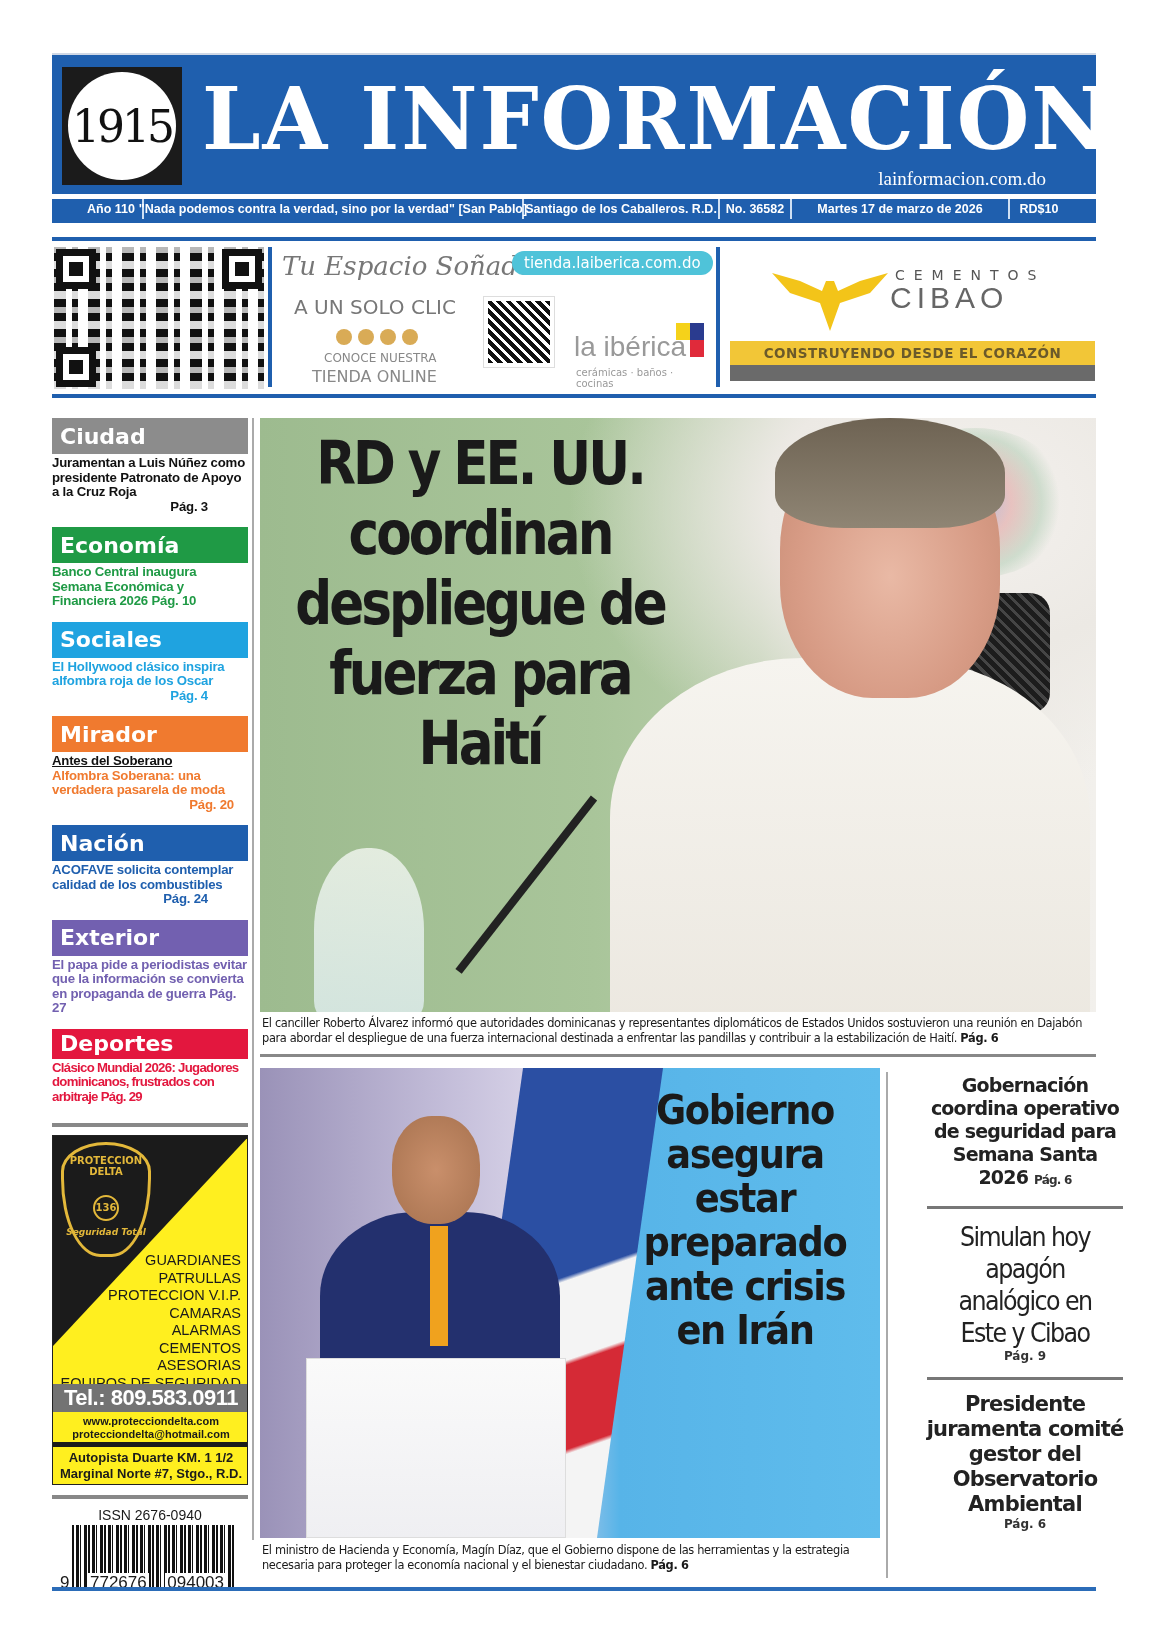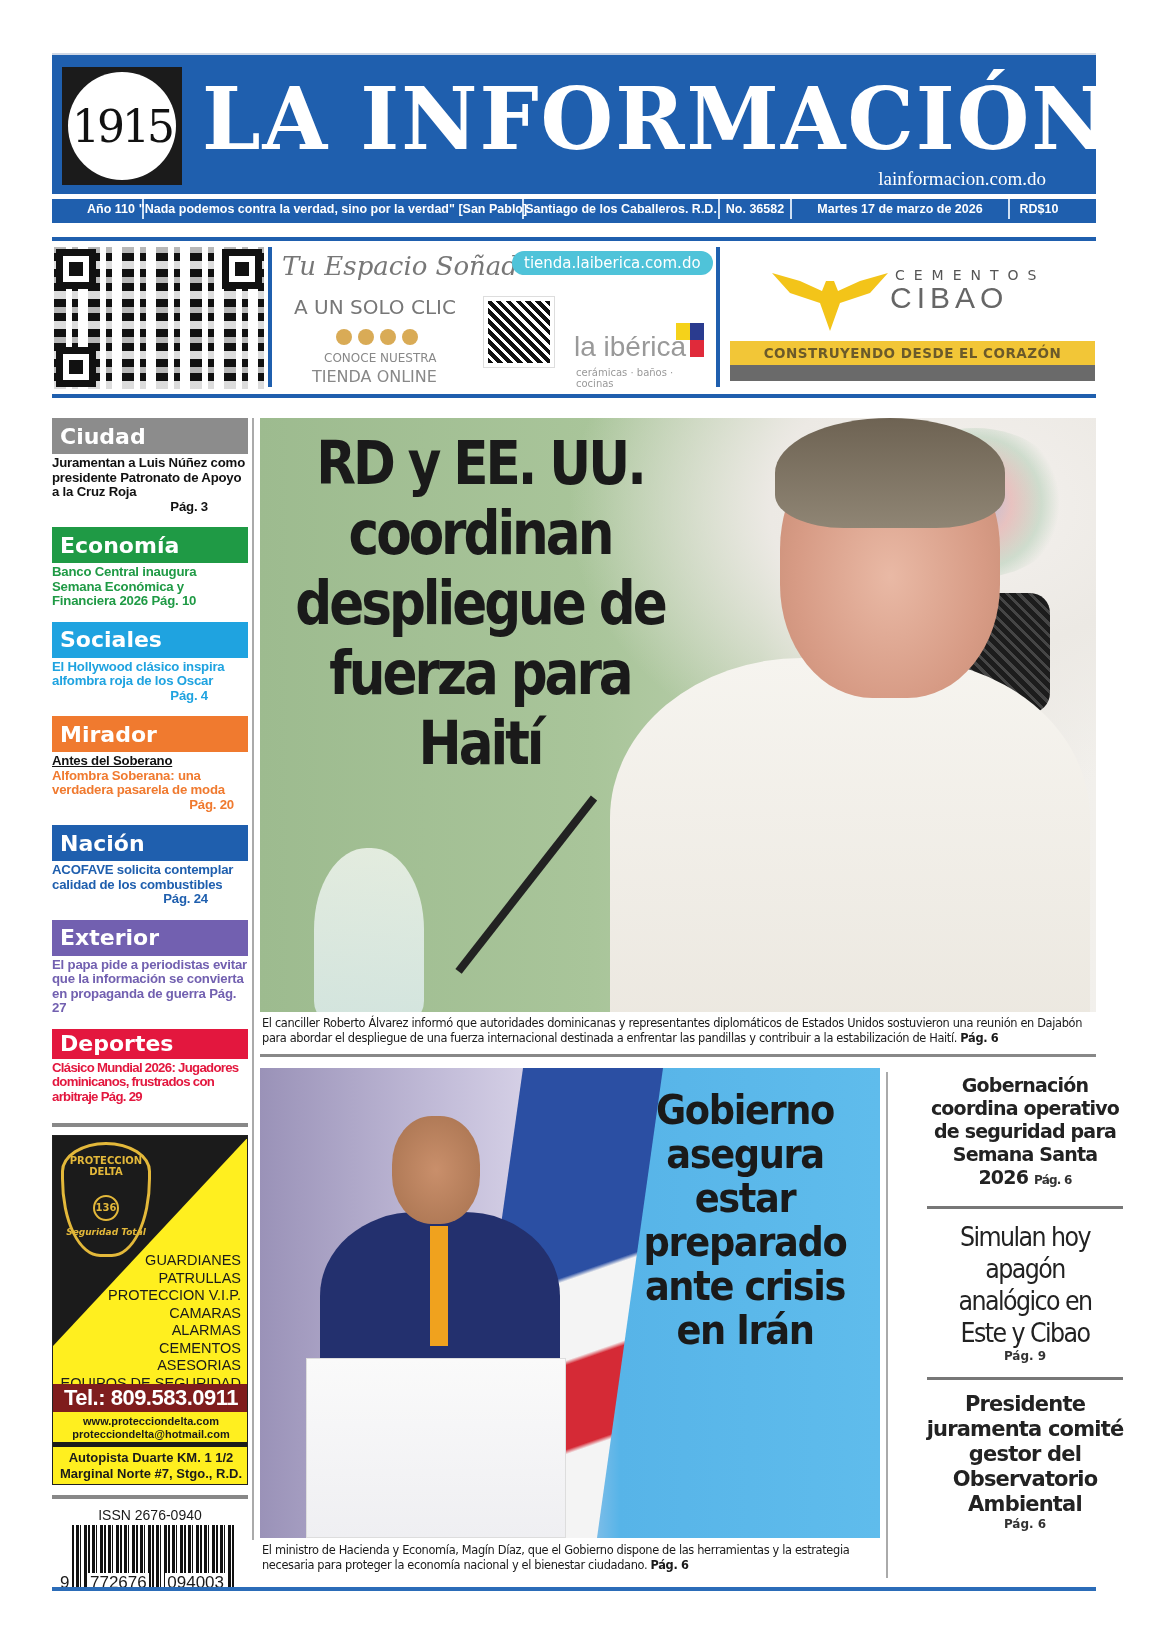--- a/index.html
+++ b/index.html
@@ -57,21 +57,21 @@
   .sec-body .pg.inline { display: inline; padding: 0; }
   .sec-body .kicker { color: #111; text-decoration: underline; display: block; }
   .thin-rule { height: 4px; background: #888; margin: 6px 0 8px; }
 
   .delta { position: relative; width: 196px; height: 350px; background: #ffef1f; overflow: hidden; border: 1px solid #222; }
   .delta-tri { position: absolute; left: 0; top: 0; width: 0; height: 0; border-top: 210px solid #1b1b1b; border-right: 196px solid transparent; }
   .delta-shield { position: absolute; left: 8px; top: 6px; width: 90px; height: 115px; background: #1b1b1b; border: 3px solid #e3b83a; border-radius: 46px 46px 40px 40px / 30px 30px 80px 80px; color: #e3b83a; text-align: center; font-weight: bold; font-size: 10px; padding-top: 10px; }
   .delta-shield .num { display: inline-block; margin-top: 18px; width: 26px; height: 26px; border-radius: 50%; border: 2px solid #e3b83a; line-height: 22px; font-size: 10px; }
   .delta-shield .seg { display: block; font-style: italic; font-size: 9px; margin-top: 6px; }
   .delta-list { position: absolute; right: 6px; top: 104px; text-align: right; font-family: "Liberation Sans", sans-serif; font-size: 14.5px; line-height: 17.5px; color: #1b1b1b; margin-top: 12px; }
-  .delta-tel { position: absolute; left: 0; top: 248px; width: 196px; height: 28px; background: #7f1d1d; color: #fff; font-family: "Liberation Sans", sans-serif; font-weight: bold; font-size: 22px; display: flex; align-items: center; justify-content: center; letter-spacing: -0.5px; }
+  .delta-tel { position: absolute; left: 0; top: 248px; width: 196px; height: 28px; background: #737373; color: #fff; font-family: "Liberation Sans", sans-serif; font-weight: bold; font-size: 22px; display: flex; align-items: center; justify-content: center; letter-spacing: -0.5px; }
   .delta-web { position: absolute; left: 0; top: 279px; width: 196px; text-align: center; font-family: "Liberation Sans", sans-serif; font-weight: bold; font-size: 11px; line-height: 13px; color: #1b1b1b; }
   .delta-bar { position: absolute; left: 0; top: 306px; width: 196px; height: 5px; background: #1b1b1b; }
   .delta-addr { position: absolute; left: 0; top: 314px; width: 196px; text-align: center; font-family: "Liberation Sans", sans-serif; font-weight: bold; font-size: 13px; line-height: 16px; color: #1b1b1b; }
 
   .issn { font-family: "Liberation Sans", sans-serif; font-size: 14px; text-align: center; margin-top: 6px; }
   .barcode { height: 64px; margin: 2px 14px 0 20px; background: repeating-linear-gradient(90deg, #111 0 2px, #fff 2px 4px, #111 4px 7px, #fff 7px 8px, #111 8px 9px, #fff 9px 12px, #111 12px 15px, #fff 15px 16px); }
   .barnums { font-family: "Liberation Sans", sans-serif; font-size: 17px; display: flex; justify-content: space-between; padding: 0 22px 0 6px; margin-top: -16px; background: transparent; }
   .barnums span { background: #fff; padding: 0 2px; }
 
   .colsep { position: absolute; width: 2px; background: #aaa; }

